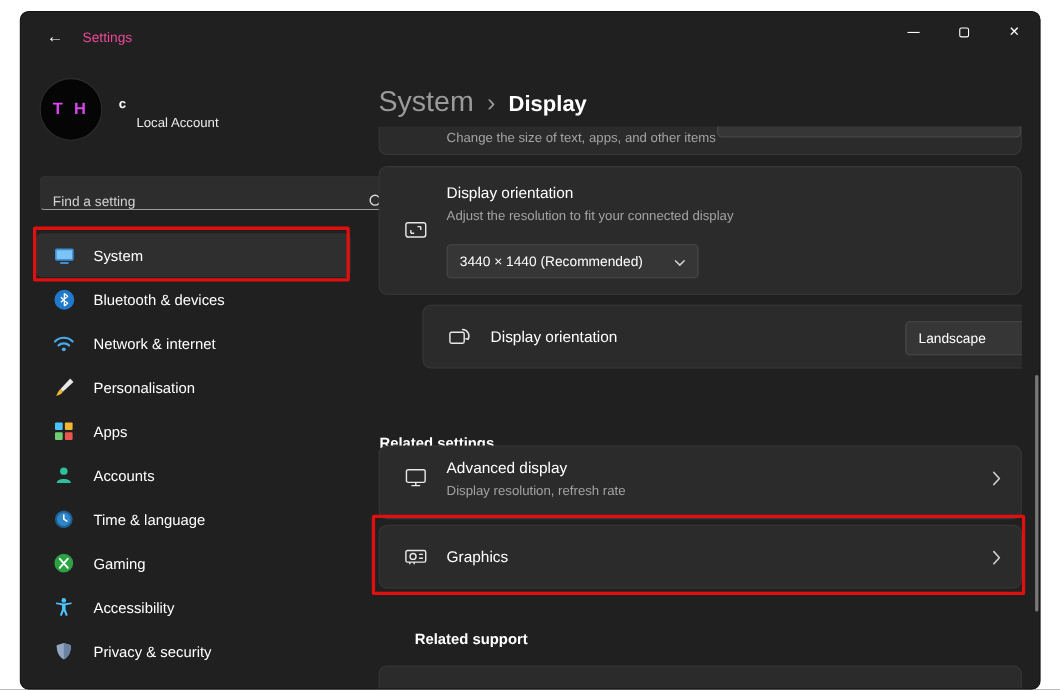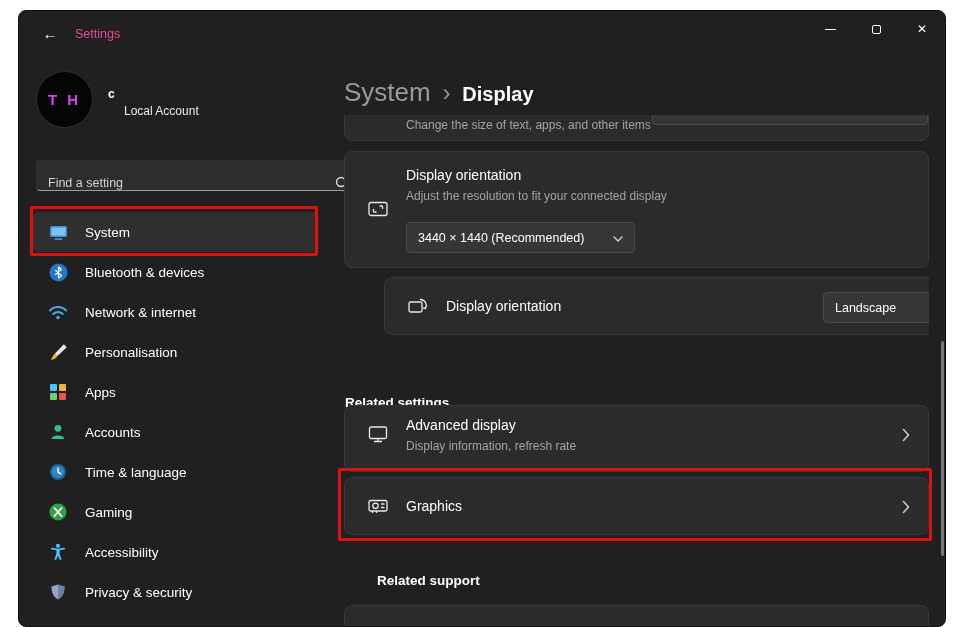--- a/index.html
+++ b/index.html
@@ -303,21 +303,21 @@
       <div class="section-header hdr-settings">Related settings</div>
 
       <div class="card card-d">
         <span class="row-icon" style="top:17px;">
           <svg width="22" height="22" viewBox="0 0 22 22" fill="none" stroke="#e8e8e8" stroke-width="1.3">
             <rect x="2.5" y="4" width="17" height="11.5" rx="1.5"></rect>
             <path d="M11 15.5 v3 M7 18.5 h8"></path>
           </svg>
         </span>
         <div class="card-title" style="top:11px;">Advanced display</div>
-        <div class="card-sub" style="top:33px;">Display information, refresh rate</div>
+        <div class="card-sub" style="top:33px;">Display resolution, refresh rate</div>
         <span class="chev-right">
           <svg width="8" height="14" viewBox="0 0 8 14" fill="none" stroke="#cfcfcf" stroke-width="1.5">
             <path d="M1.5 1.5 L6.5 7 L1.5 12.5" stroke-linecap="round" stroke-linejoin="round"></path>
           </svg>
         </span>
       </div>
 
       <div class="card card-e">
         <span class="row-icon" style="top:17px;">
           <svg width="22" height="22" viewBox="0 0 22 22" fill="none" stroke="#e8e8e8" stroke-width="1.3">

